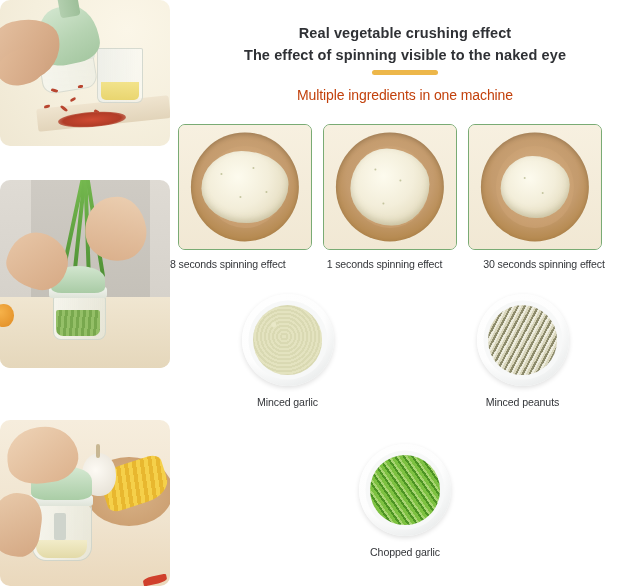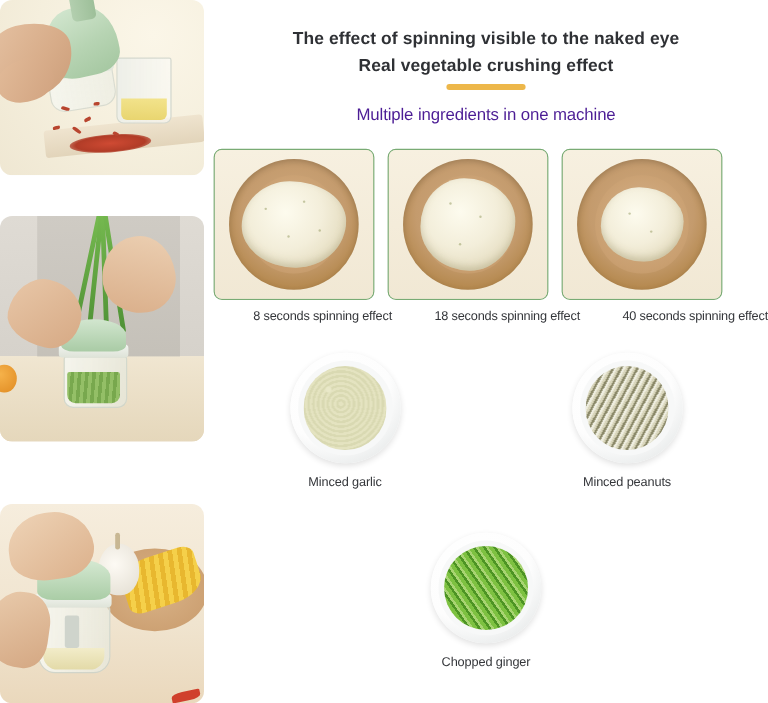--- a/index.html
+++ b/index.html
@@ -105,21 +105,21 @@
   
   .right{position:absolute;left:170px;top:0;width:470px;height:586px;}
 
   .headline{position:absolute;left:0;top:22px;width:100%;text-align:center;}
   .headline .l{display:block;font-size:14.5px;font-weight:bold;color:#2f3135;line-height:22px;letter-spacing:.1px;}
 
   .divider{position:absolute;left:50%;transform:translateX(-50%);top:70px;
     width:66px;height:5px;background:#edb74a;border-radius:3px;}
 
   .subhead{position:absolute;left:0;top:87px;width:100%;text-align:center;
-    font-size:14px;color:#4c1d95;letter-spacing:-.1px;}
+    font-size:14px;color:#c2410c;letter-spacing:-.1px;}
 
   
   .frames{position:absolute;left:8px;top:124px;width:424px;height:126px;display:flex;gap:11px;}
   .frame{position:relative;flex:1;border:1.4px solid #79ab74;border-radius:7px;overflow:hidden;background:#f6eedd;}
   .plate-bg{position:absolute;inset:0;background:linear-gradient(180deg,#f7f0e0,#f1e8d4);}
   .plate{position:absolute;left:50%;top:50%;transform:translate(-50%,-50%);
     width:82%;height:88%;border-radius:50%;
     background:radial-gradient(circle at 50% 42%, #cfa97f 0%, #c49b6d 52%, #b5894f 74%, #a97d45 100%);
     box-shadow:inset 0 2px 5px rgba(0,0,0,.18);}
   .plate-inner{position:absolute;left:50%;top:50%;transform:translate(-50%,-50%);
@@ -127,21 +127,21 @@
     background:radial-gradient(circle at 50% 45%, #d6b38c 0%, #c99f70 70%, #bd9361 100%);}
   .garlic-mound{position:absolute;left:50%;top:50%;transform:translate(-50%,-50%);border-radius:46% 54% 48% 52%/52% 46% 54% 48%;
     background:radial-gradient(circle at 42% 36%, #fdfbee 0%, #f3eeda 45%, #e4dcbf 78%, #d6cdab 100%);
     box-shadow:inset 0 -3px 6px rgba(150,140,100,.35);}
   .m-a{width:66%;height:58%;}
   .m-b{width:60%;height:62%;}
   .m-c{width:52%;height:50%;}
   .speckle{position:absolute;width:2px;height:2px;background:#9aa06a;border-radius:50%;opacity:.55;}
 
   .frame-labels{position:absolute;left:0;top:258px;width:470px;display:flex;}
-  .frame-labels span{flex:1;text-align:right;font-size:10.6px;color:#34363a;letter-spacing:-.15px;}
+  .frame-labels span{flex:1;text-align:left;font-size:10.6px;color:#34363a;letter-spacing:-.15px;}
 
   
   .bowl-row{position:absolute;left:0;width:470px;display:flex;}
   #row-1{top:294px;}
   #row-2{top:444px;}
   .bowl-cell{flex:1;display:flex;flex-direction:column;align-items:center;}
   .bowl{position:relative;width:92px;height:92px;border-radius:50%;
     background:radial-gradient(circle at 38% 30%, #ffffff 0%, #fdfdfd 55%, #eceeee 78%, #dfe2e2 100%);
     box-shadow:0 2px 5px rgba(0,0,0,.12);}
   .bowl .rim{position:absolute;left:50%;top:50%;transform:translate(-50%,-50%);
@@ -228,22 +228,22 @@
       <div class="p3-lid"></div>
       <div class="p3-handTop"></div>
       <div class="p3-handBot"></div>
       <div class="p3-chip"></div>
     </div>
   </div>
 
   <div class="right">
 
     <div class="headline">
+      <span class="l">Real vegetable crushing effect</span>
       <span class="l">The effect of spinning visible to the naked eye</span>
-      <span class="l">Real vegetable crushing effect</span>
     </div>
 
     <div class="divider"></div>
 
     <div class="subhead">Multiple ingredients in one machine</div>
 
     <div class="frames">
       <div class="frame">
         <div class="plate-bg"></div>
         <div class="plate">
@@ -274,22 +274,22 @@
           </div>
         <div class="garlic-mound m-c">
           <div class="speckle" style="left:34%;top:34%;"></div>
           <div class="speckle" style="left:60%;top:58%;"></div>
         </div>
       </div>
     </div>
 
     <div class="frame-labels">
       <span>8 seconds spinning effect</span>
-      <span>18 seconds spinning effect</span>
-      <span>40 seconds spinning effect</span>
+      <span>1 seconds spinning effect</span>
+      <span>30 seconds spinning effect</span>
     </div>
 
     <div class="bowl-row" id="row-1">
       <div class="bowl-cell">
         <div class="bowl">
           <div class="rim"></div>
             <div class="fill f-garlic"></div>
         </div>
         <div class="bowl-label">Minced garlic</div>
       </div>
@@ -301,18 +301,18 @@
         <div class="bowl-label">Minced peanuts</div>
       </div>
     </div>
 
     <div class="bowl-row" id="row-2">
       <div class="bowl-cell">
         <div class="bowl">
           <div class="rim"></div>
             <div class="fill f-celery"></div>
         </div>
-        <div class="bowl-label">Chopped ginger</div>
+        <div class="bowl-label">Chopped garlic</div>
       </div>
     </div>
 
   </div>
 </div>
 
 </body></html>

